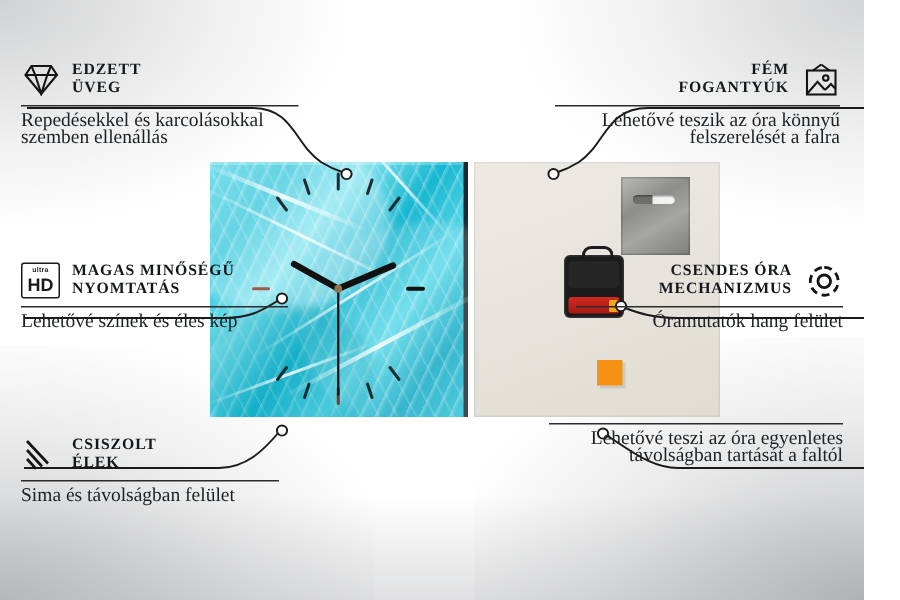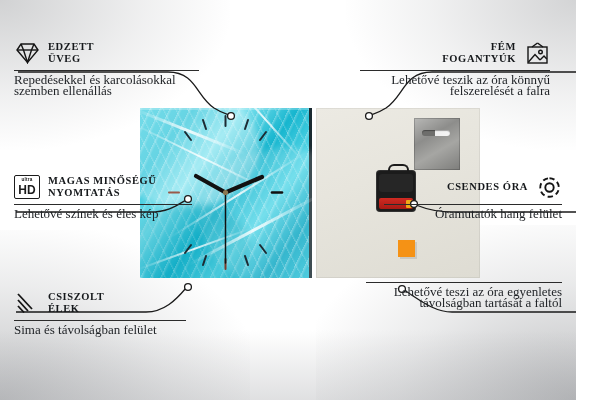--- a/index.html
+++ b/index.html
@@ -78,21 +78,21 @@
   .ico{width:26px;height:26px;flex:0 0 26px;display:flex;align-items:center;justify-content:center;}
   .ico svg{display:block;}
   .hdbox{width:24px;height:22px;border:1.6px solid #1b1b1b;border-radius:2px;display:flex;flex-direction:column;
          align-items:center;justify-content:center;line-height:1;}
   .hdbox .u{font-size:4.6px;font-weight:bold;letter-spacing:.2px;color:#1b1b1b;font-family:"Liberation Sans",sans-serif;}
   .hdbox .h{font-size:12px;font-weight:bold;color:#1b1b1b;font-family:"Liberation Sans",sans-serif;margin-top:.5px;}
 
   #f1{left:14px;top:40px;width:185px;}
   #f2{left:14px;top:174px;width:178px;}
   #f3{left:14px;top:290px;width:172px;}
-  #f4{right:26px;top:40px;width:190px;}
+  #f4{right:16px;top:40px;width:190px;}
   #f5{right:14px;top:174px;width:178px;}
   #f6{right:14px;top:278px;width:196px;}
 </style>
 </head>
 <body>
 
 <div id="stage">
 
   <div class="vig vig-tl"></div>
   <div class="vig vig-tr"></div>
@@ -239,21 +239,21 @@
           </svg>
       </span>
     </div>
     <div class="rule"></div>
     <div class="desc">Lehetővé teszik az óra könnyű felszerelését a falra</div>
   </div>
 
   <div class="feat right" id="f5">
     <div class="row">
       <span class="ttl">
-        <span>CSENDES ÓRA</span><br>
+        <span>CSENDES ÓRA</span><br><span>MECHANIZMUS</span>
       </span>
       <span class="ico">
         <svg width="25" height="25" viewBox="0 0 25 25">
             <g fill="none" stroke="#141414" stroke-width="1.9">
           <path d="M12.5 3.2 a9.3 9.3 0 1 1 -0.01 0" stroke-dasharray="5.2 3.3"></path>
           <circle cx="12.5" cy="12.5" r="4.2"></circle>
             </g>
           </svg>
       </span>
     </div>

